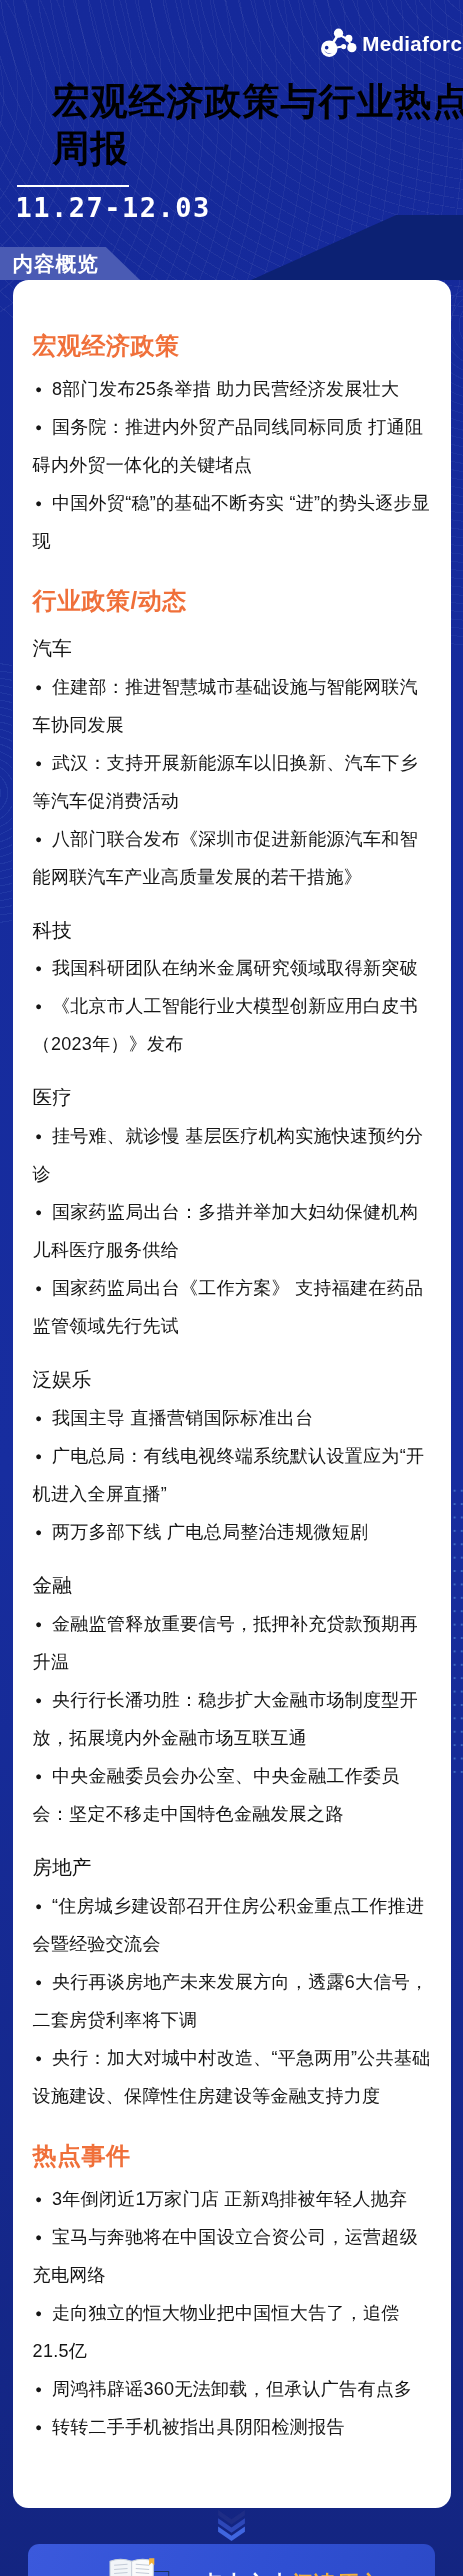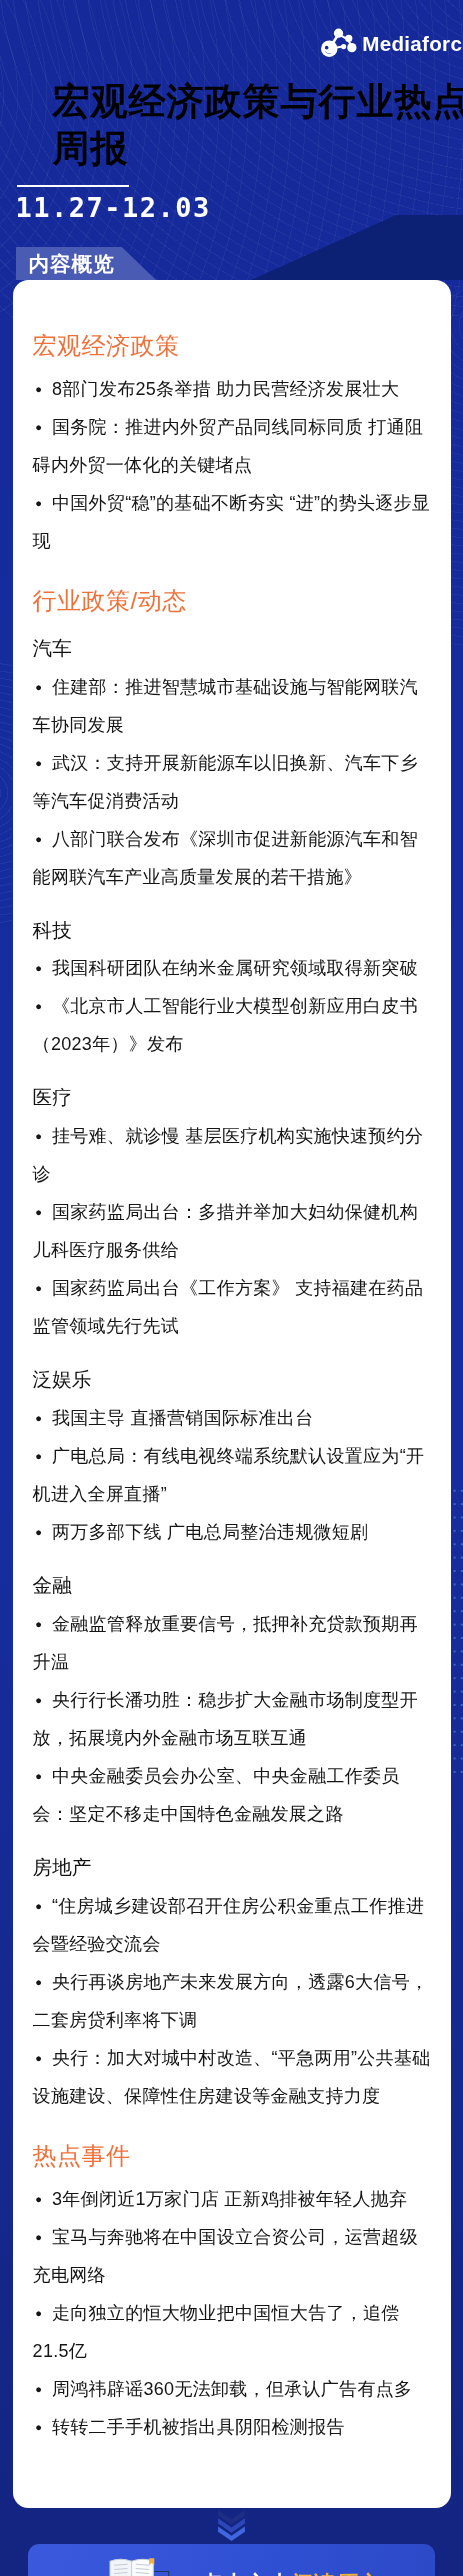--- a/index.html
+++ b/index.html
@@ -41,33 +41,33 @@
     position:absolute;left:15.5px;top:192px;color:#fff;
     font-family:"DejaVu Sans Mono","Liberation Mono",monospace;
     font-size:27px;font-weight:700;letter-spacing:1.5px;
   }
   
   .dark-diag{
     position:absolute;left:222px;top:215px;width:242px;height:65px;background:#0C2173;
     clip-path:polygon(72% 0,100% 0,100% 100%,12% 100%);
   }
   .overview-badge{
-    position:absolute;left:16px;top:247px;width:140px;height:33px;background:#4A5BB4;
+    position:absolute;left:0;top:247px;width:140px;height:33px;background:#4A5BB4;
     clip-path:polygon(0 0,75.6% 0,100% 100%,0 100%);
     color:#fff;font-size:20.6px;font-weight:800;line-height:33px;
     padding-left:0;text-indent:12.4px;letter-spacing:1px;box-sizing:border-box;
   }
   
   .card{
     position:absolute;left:13px;top:280px;width:438px;height:2228px;
     background:#FFFFFF;border-radius:15.5px;box-sizing:border-box;
     padding:31px 19.6px 0 19.6px;overflow:hidden;
   }
   .section-heading{
-    color:#F0703A;font-size:24px;font-weight:400;line-height:26px;
+    color:#F0703A;font-size:24px;font-weight:700;line-height:26px;
     margin:28px 0 11.3px 0;letter-spacing:0.5px;
   }
   .section-heading:first-child{margin-top:21.6px;}
   .subheading{
     color:#111;font-size:19.6px;font-weight:400;line-height:21.6px;margin:24px 0 8.2px 0;
   }
   .bullet{
     color:#151515;font-size:18px;line-height:38px;margin:0;font-weight:400;
     letter-spacing:0.3px;
   }

